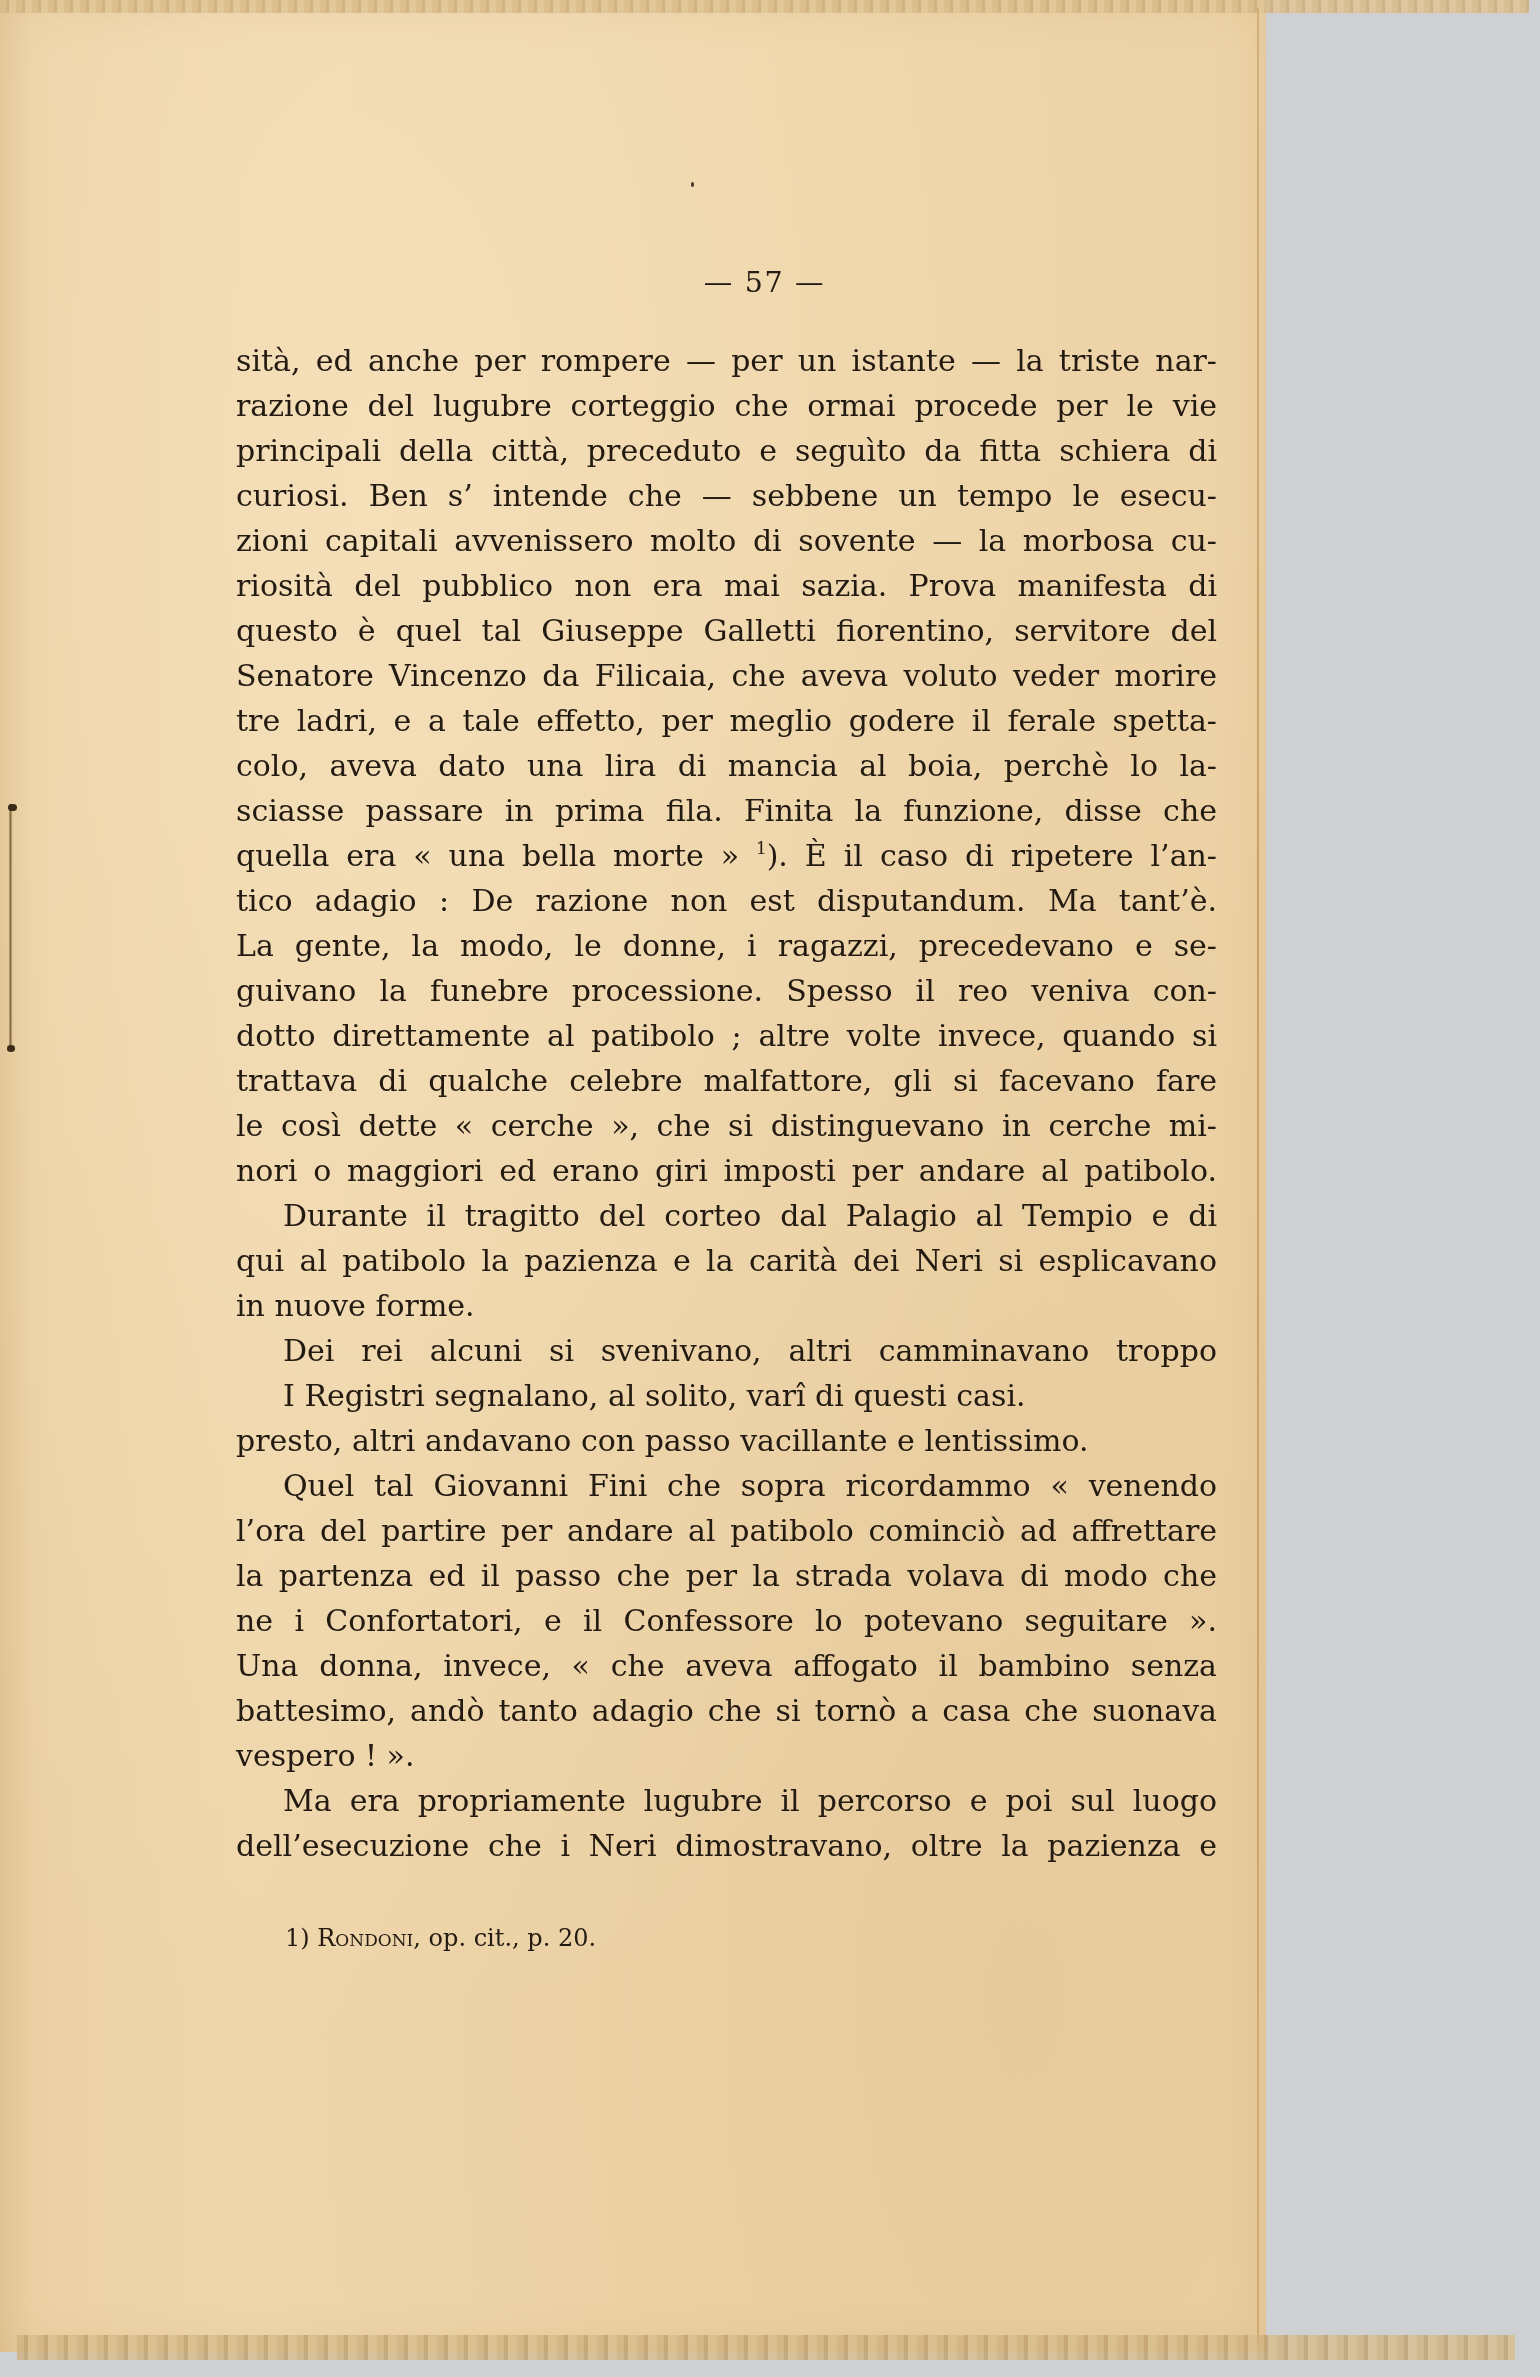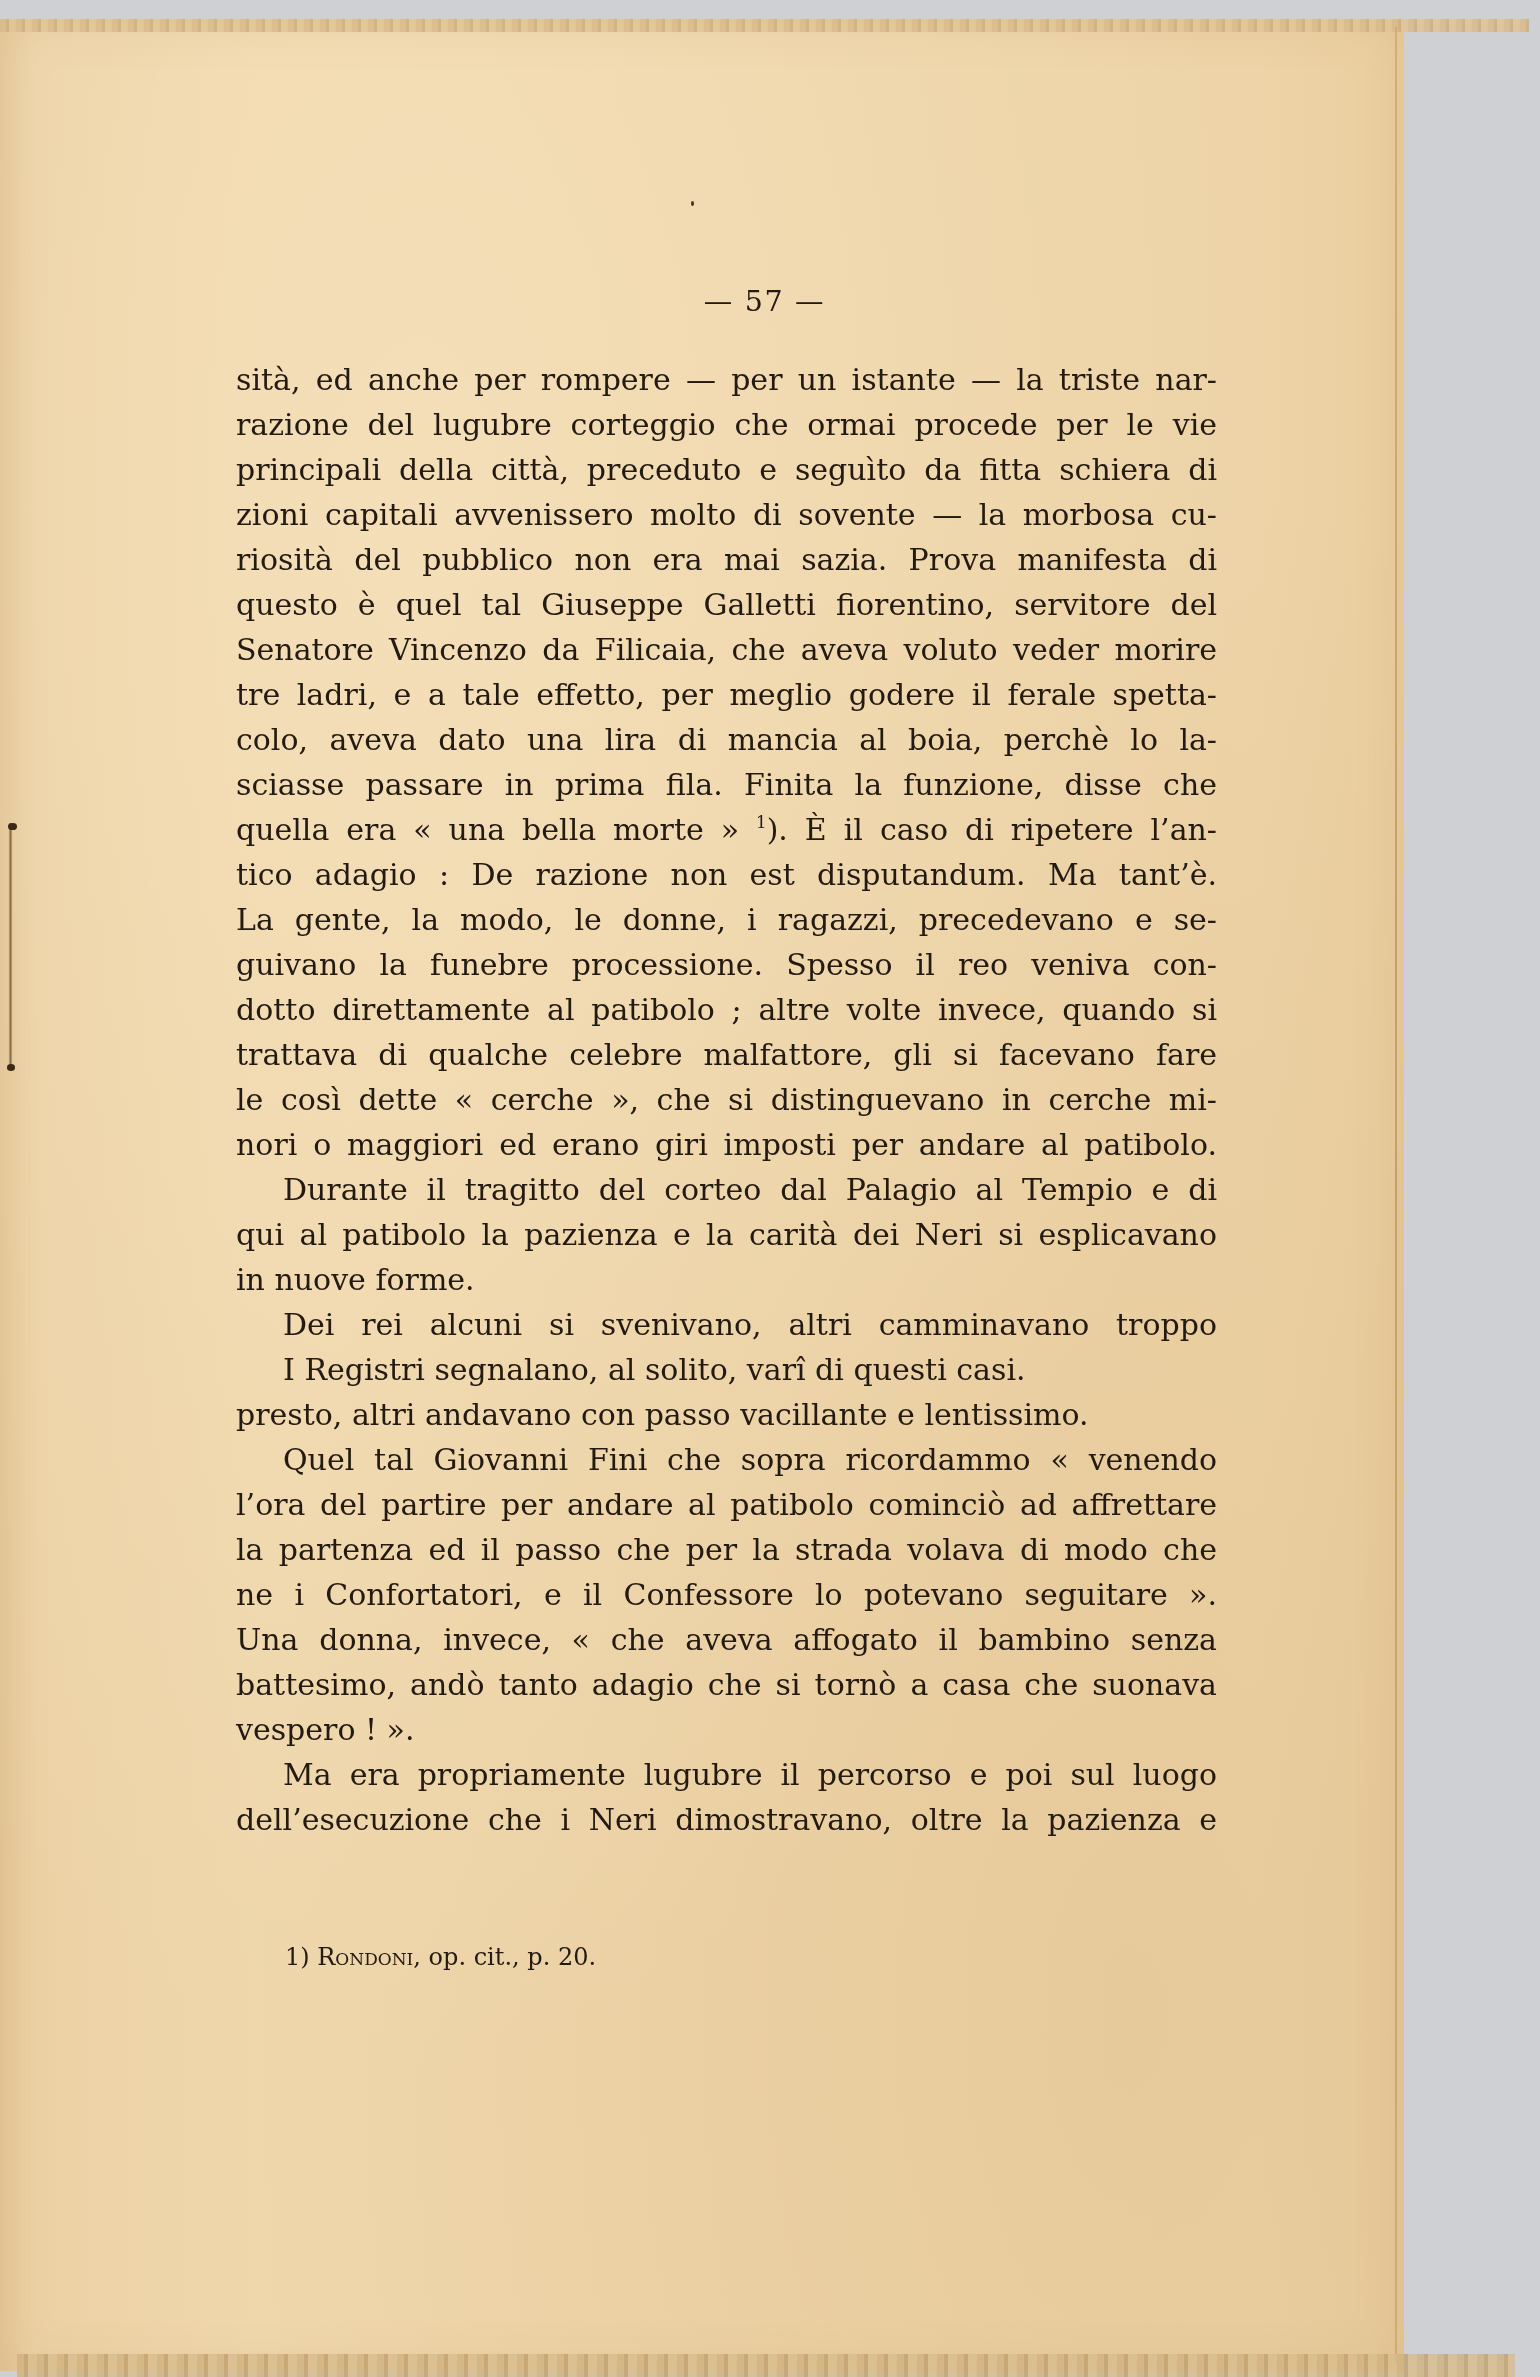--- a/index.html
+++ b/index.html
@@ -3,21 +3,21 @@
 <meta charset="utf-8">
 <style>
   html, body { margin: 0; padding: 0; }
   body {
     width: 1540px; height: 2377px; overflow: hidden;
     background: #cfd0d3;
     position: relative;
     font-family: "DejaVu Serif", "Liberation Serif", serif;
   }
   .page {
-    position: absolute; left: 0; top: 19px; width: 1404px; height: 2352px;
+    position: absolute; left: 0; top: 0; width: 1266px; height: 2352px;
     background:
       radial-gradient(ellipse at 30% 20%, rgba(255,240,210,0.35), rgba(0,0,0,0) 60%),
       radial-gradient(ellipse at 80% 85%, rgba(200,160,100,0.18), rgba(0,0,0,0) 55%),
       linear-gradient(90deg, #e6c99a 0px, #ecd1a5 33px, #efd6ab 251px, #edd3a7 1256px, #e8cb9b 1507px, #e2c28f 1529px);
     box-shadow: inset 0 0 50px rgba(170,130,70,0.18);
   }
   .top-edge {
     position: absolute; left: 0; top: 0; width: 1529px; height: 13.4px;
     background: repeating-linear-gradient(90deg, #d8bb8a 0 5.9px, #cfae7b 5.9px 9.2px, #e0c596 9.2px 16px);
     opacity: 0.85;
@@ -76,20 +76,21 @@
   <div class="binding-hole h1"></div>
   <div class="binding-hole h2"></div>
   <div class="speck" style="left:691px; top:182px;"></div>
 
   <div class="page-number ink">— 57 —</div>
 
   <div class="text-block ink" id="text-block">
       <div class="line"><span>sità, ed anche per rompere — per un istante — la triste nar-</span></div>
       <div class="line"><span>razione del lugubre corteggio che ormai procede per le vie</span></div>
       <div class="line"><span>principali della città, preceduto e seguìto da fitta schiera di</span></div>
+      <div class="line"><span>curiosi. Ben s’ intende che — sebbene un tempo le esecu-</span></div>
       <div class="line"><span>zioni capitali avvenissero molto di sovente — la morbosa cu-</span></div>
       <div class="line"><span>riosità del pubblico non era mai sazia. Prova manifesta di</span></div>
       <div class="line"><span>questo è quel tal Giuseppe Galletti fiorentino, servitore del</span></div>
       <div class="line"><span>Senatore Vincenzo da Filicaia, che aveva voluto veder morire</span></div>
       <div class="line"><span>tre ladri, e a tale effetto, per meglio godere il ferale spetta-</span></div>
       <div class="line"><span>colo, </span><span class="it">aveva dato una lira di mancia al boia</span><span>, perchè lo la-</span></div>
       <div class="line"><span>sciasse passare in prima fila. Finita la funzione, disse che</span></div>
       <div class="line"><span>quella era « una bella morte » </span><sup class="fn">1</sup><span>). È il caso di ripetere l’an-</span></div>
       <div class="line"><span>tico adagio : </span><span class="it">De razione non est disputandum.</span><span> Ma tant’è.</span></div>
       <div class="line"><span>La gente, la modo, le donne, i ragazzi, precedevano e se-</span></div>

